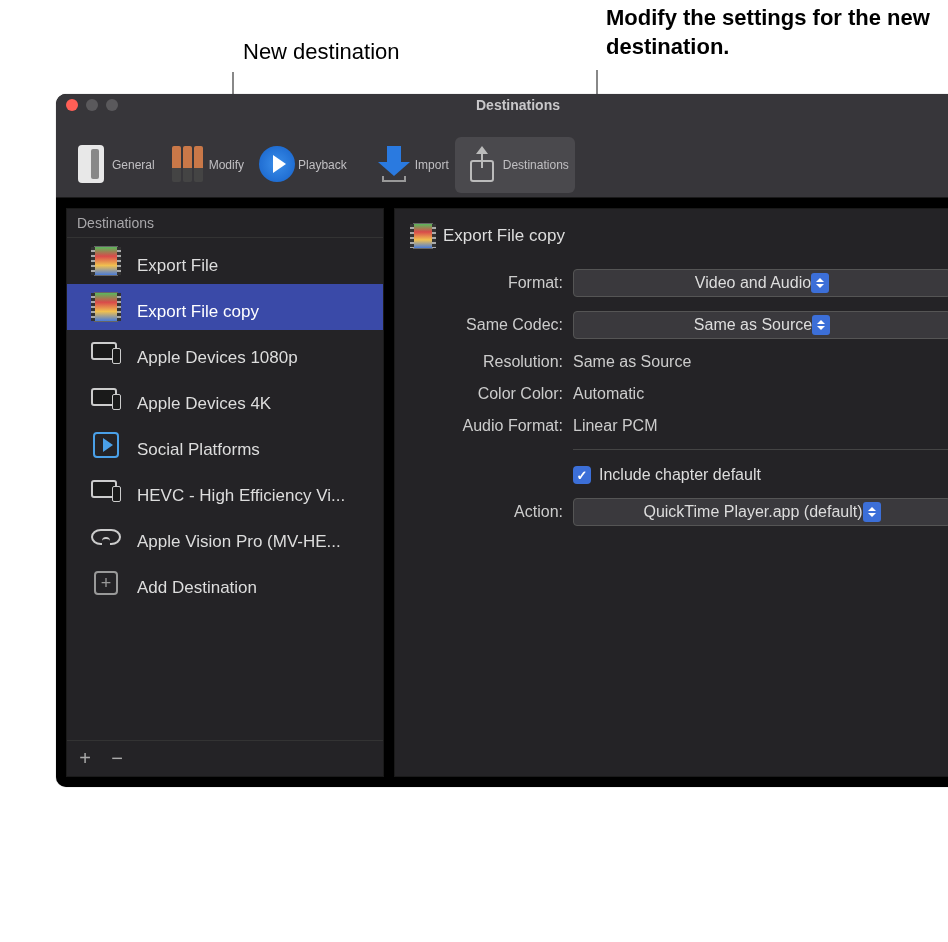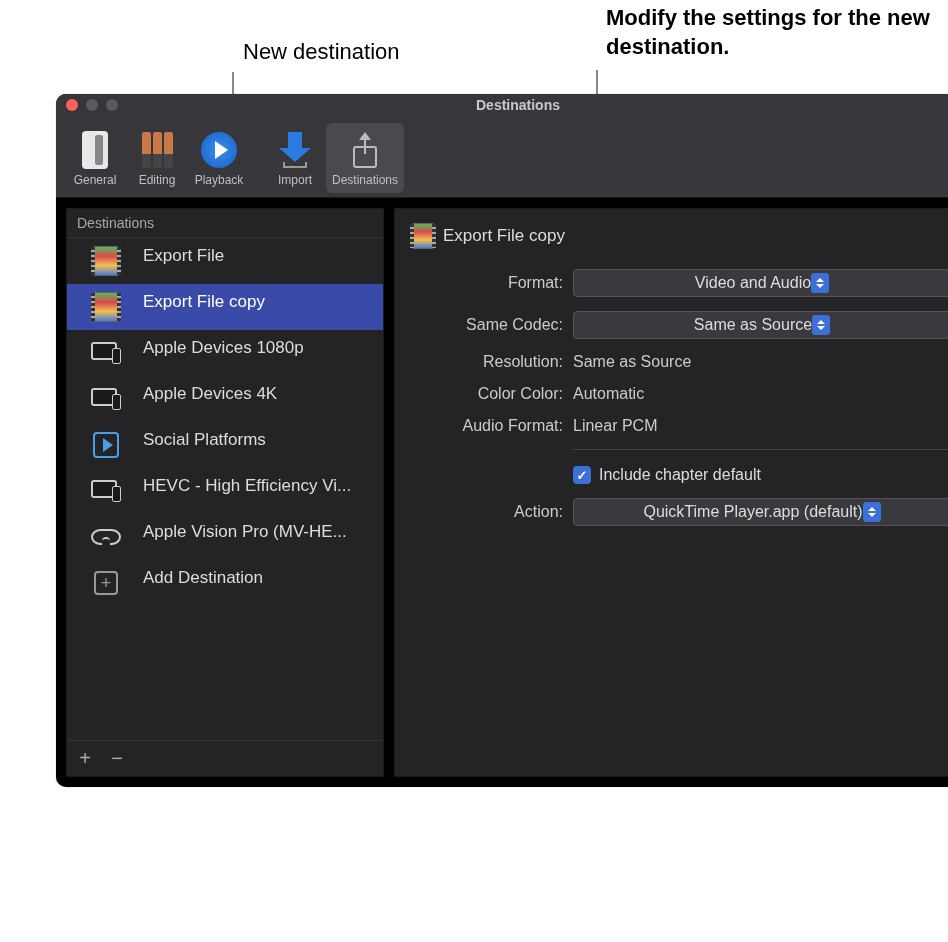--- a/index.html
+++ b/index.html
@@ -90,21 +90,21 @@
       height: 82px;
       background: #37363a;
       display: flex;
       align-items: flex-end;
       padding: 0 8px 4px 8px;
       gap: 0;
       border-bottom: 1px solid #1a1a1a;
     }
     .toolbar-item {
       display: flex;
-      flex-direction: column;
+      flex-direction: row;
       align-items: center;
       padding: 6px 6px;
       border-radius: 6px;
       cursor: pointer;
       min-width: 62px;
     }
     .toolbar-item.selected {
       background: #4a494d;
     }
     .toolbar-icon {
@@ -140,23 +140,23 @@
       color: #a8a7aa;
       font-size: 14px;
       border-bottom: 1px solid #333;
     }
     .sidebar-list {
       flex: 1;
       overflow: auto;
     }
     .sidebar-item {
       display: flex;
-      align-items: flex-start;
+      align-items: flex-end;
       padding: 8px 10px 8px 24px;
-      gap: 22px;
+      gap: 16px;
       cursor: pointer;
       color: #ddd;
       font-size: 17px;
       height: 46px;
     }
     .sidebar-item.selected {
       background: #3a4aa8;
       color: #fff;
     }
     .sidebar-item .item-icon {
@@ -512,21 +512,21 @@
       <div class="toolbar-label">General</div>
     </div>
     <div class="toolbar-item">
       <div class="toolbar-icon">
           <div class="toolbar-editing">
             <span></span>
             <span></span>
             <span></span>
           </div>
         </div>
-      <div class="toolbar-label">Editing</div>
+      <div class="toolbar-label">Modify</div>
     </div>
     <div class="toolbar-item">
       <div class="toolbar-icon">
           <div class="toolbar-playback"></div>
         </div>
       <div class="toolbar-label">Playback</div>
     </div>
     <div class="toolbar-gap"></div>
     <div class="toolbar-item">
       <div class="toolbar-icon">

